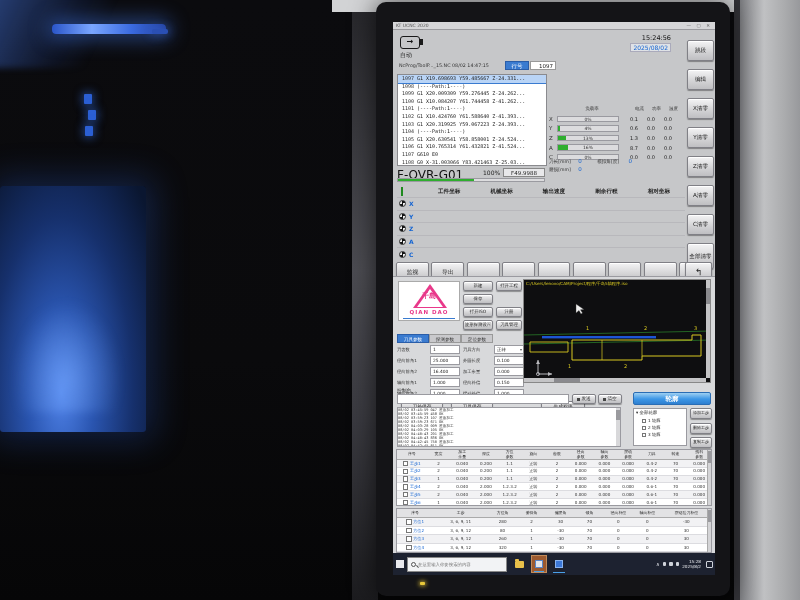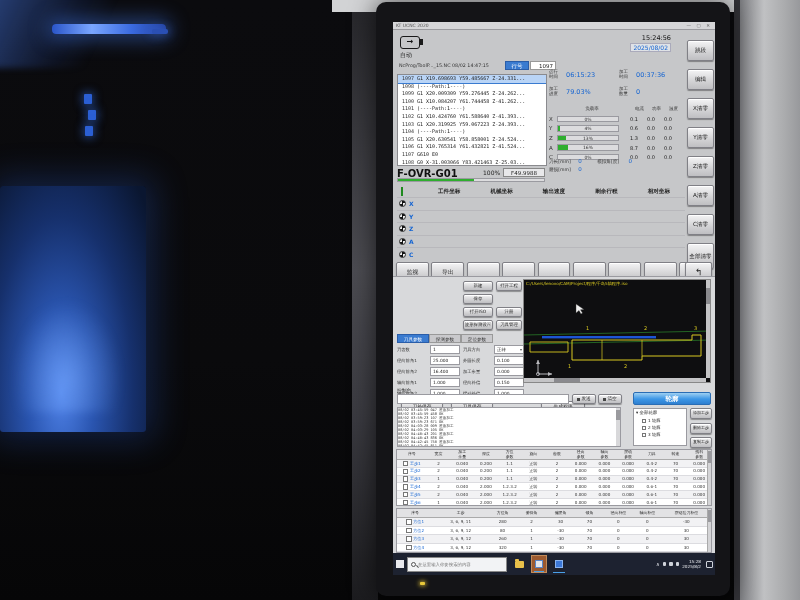--- a/index.html
+++ b/index.html
@@ -60,21 +60,21 @@
   .loadhead .lc{width:17px;text-align:right;}
   .lrow{display:flex;align-items:center;height:9.6px;}
   .lrow .ax{width:8px;font-size:5.5px;color:#333;}
   .bar{position:relative;width:62px;height:6.5px;background:#dcdcde;border:1px solid #9a9aa0;margin-right:2px;}
   .bar i{position:absolute;left:0;top:0;bottom:0;background:#2eae2e;display:block;}
   .bar em{position:absolute;inset:0;text-align:center;font-style:normal;font-size:4.5px;line-height:6px;color:#333;}
   .lrow .lv{width:17px;text-align:right;font-size:5px;color:#222;}
   .toolinfo{left:156px;top:128px;width:136px;font-size:4.6px;color:#333;}
   .toolinfo .b{color:#1464d2;font-size:5.5px;}
   .fovr{left:4px;top:138px;width:150px;}
-  .fovr .nm{font-size:10px;font-weight:bold;color:#111;}
+  .fovr .nm{font-size:12px;font-weight:normal;color:#111;}
   .fovr .pc{position:absolute;left:86px;top:1px;font-size:6px;}
   .fovr .fv{position:absolute;left:106px;top:0;width:42px;height:9px;background:#e8e8ea;border:1px solid #888;font-size:5.5px;text-align:center;line-height:8px;}
   .fbar{position:absolute;left:0;top:10px;width:148px;height:3.5px;background:#dcdcde;border:1px solid #9a9aa0;}
   .fbar i{display:block;height:100%;background:#2eae2e;}
 
   .coords{left:4px;top:156px;width:288px;}
   .chead{display:flex;height:11px;align-items:center;}
   .chead .icol{width:26px;}
   .chead .hc{flex:1;text-align:center;font-size:5.6px;font-weight:bold;color:#222;}
   .mcicon{width:8px;height:8px;border:1.5px solid #1f8a1f;background:#7cc87c;margin-left:4px;}
@@ -276,42 +276,20 @@
               <span class="ln">1107</span>
               <span class="code">G610 E0</span>
             </div>
 
             <div class="grow">
               <span class="ln">1108</span>
               <span class="code">G0 X-31.003066 Y83.421463 Z-25.03...</span>
             </div>
           </div>
 
-        <div class="abs stats">
-          <div class="spair" style="left:0;top:0;">
-            <span class="slabel">运行
-时间</span>
-            <span class="sval">06:15:23</span>
-          </div>
-          <div class="spair" style="left:70px;top:0;">
-            <span class="slabel">加工
-时间</span>
-            <span class="sval">00:37:36</span>
-          </div>
-          <div class="spair" style="left:0;top:17px;">
-            <span class="slabel">加工
-进度</span>
-            <span class="sval">79.03%</span>
-          </div>
-          <div class="spair" style="left:70px;top:17px;">
-            <span class="slabel">加工
-数量</span>
-            <span class="sval">0</span>
-          </div>
-        </div>
 
         <div class="abs loadbox">
           <div class="loadhead">
             <span style="width:8px;"></span>
             <span class="lt">负载率</span>
             <span class="lc">电流</span>
             <span class="lc">功率</span>
             <span class="lc">温度</span>
           </div>
           <div>
@@ -487,20 +465,26 @@
 
             <div class="btn3d"></div>
           </div>
         <div class="abs btn3d" style="left:292px;top:232px;width:27px;height:21px;font-size:9px;">
           <span>↰</span>
         </div>
       </div>
 
       <div class="abs cam">
 
+        <div class="abs logo">
+          <span class="tri"></span>
+          <span class="cn">千島</span>
+          <span class="en">QIAN DAO</span>
+          <span class="ul"></span>
+        </div>
 
         <div class="abs btn3d cambtn" style="left:70px;top:4px;width:30px;">新建</div>
         <div class="abs btn3d cambtn" style="left:103px;top:4px;width:26px;">打开工程</div>
         <div class="abs btn3d cambtn" style="left:70px;top:17px;width:30px;">保存</div>
         <div class="abs btn3d cambtn" style="left:70px;top:30px;width:30px;">打开ISO</div>
         <div class="abs btn3d cambtn" style="left:103px;top:30px;width:26px;">注册</div>
         <div class="abs btn3d cambtn" style="left:70px;top:43px;width:30px;">波形探测设置</div>
         <div class="abs btn3d cambtn" style="left:103px;top:43px;width:26px;">刀具管理</div>
 
         <div class="abs camtabs">

